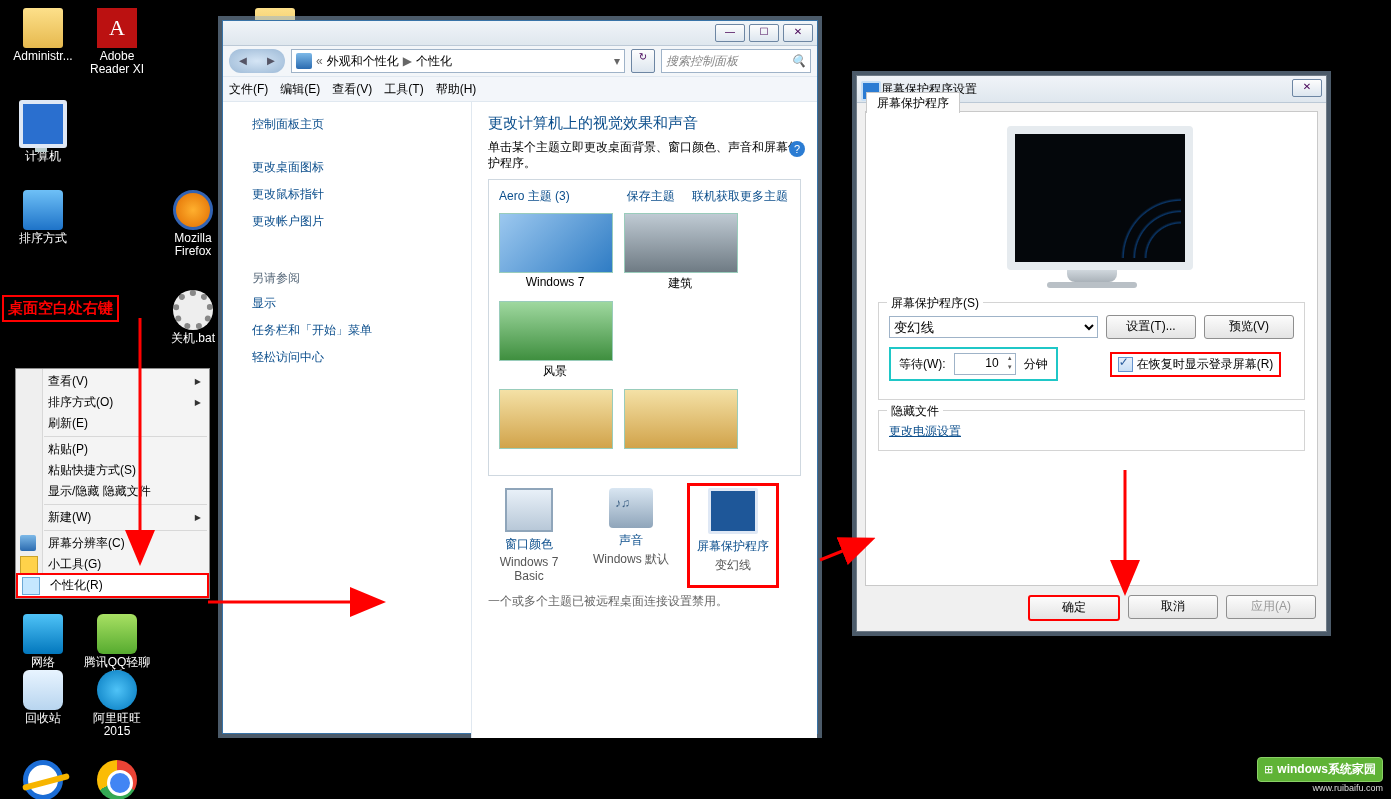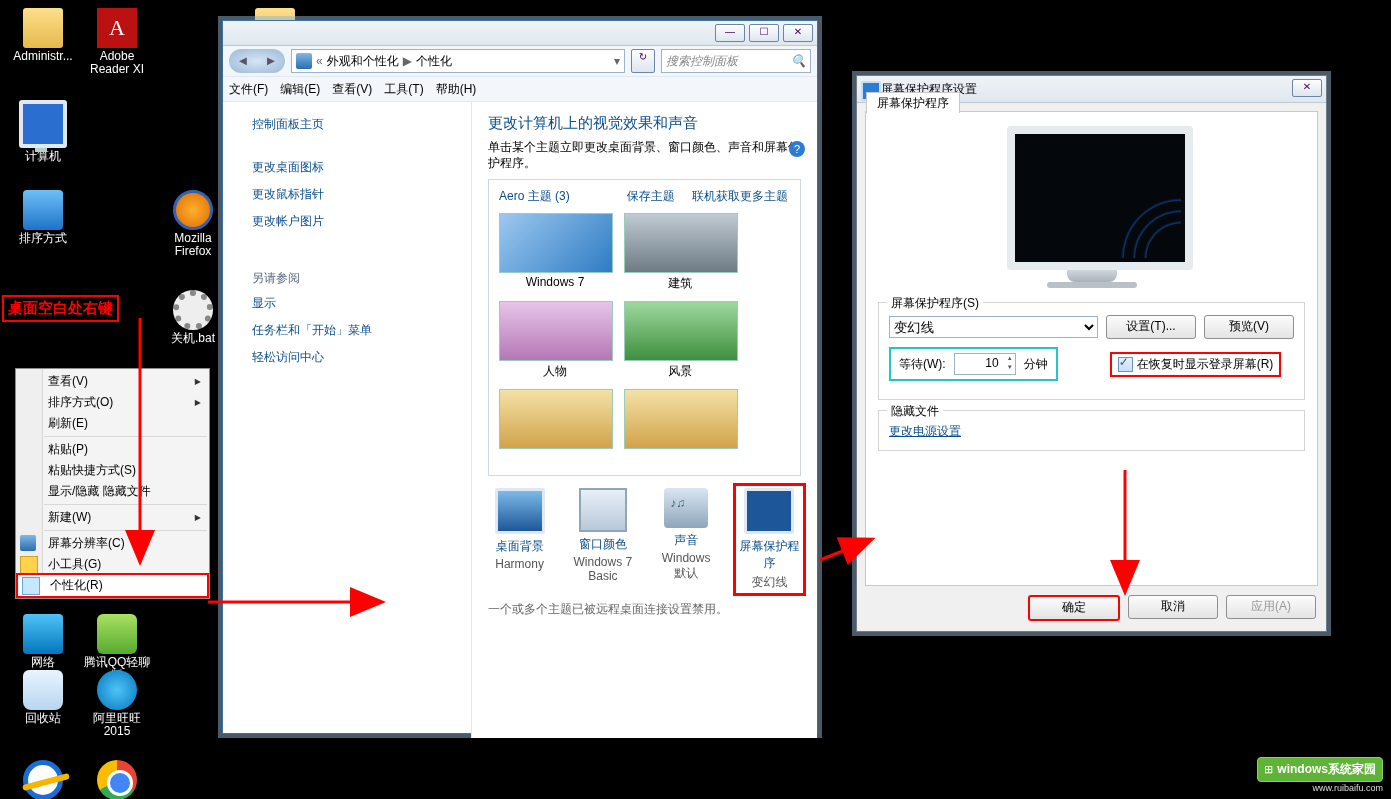--- a/index.html
+++ b/index.html
@@ -249,32 +249,26 @@
       <p class="sub">单击某个主题立即更改桌面背景、窗口颜色、声音和屏幕保护程序。</p>
       <div class="themes">
         <div class="tlinks">
           <a>保存主题</a>
           <a>联机获取更多主题</a>
         </div>
         <div class="thead">Aero 主题 (3)</div>
         <div class="thumb"><div class="img"></div><span class="lbl">Windows 7</span></div>
         <div class="thumb"><div class="img arch"></div><span class="lbl">建筑</span></div>
         <br>
-        <div class="thumb" style="margin-top:10px"><div class="img people"></div><span class="lbl">人物</span></div>
         <div class="thumb" style="margin-top:10px"><div class="img scenery"></div><span class="lbl">风景</span></div>
         <br>
         <div class="thumb" style="margin-top:10px"><div class="img misc"></div></div>
         <div class="thumb" style="margin-top:10px"><div class="img misc"></div></div>
       </div>
       <div class="bottomrow">
-        <div class="btile">
-            <div class="bi bi-wall"></div>
-            <div class="l1">桌面背景</div>
-            <div class="l2">Harmony</div>
-          </div>
         <div class="btile">
             <div class="bi bi-color"></div>
             <div class="l1">窗口颜色</div>
             <div class="l2">Windows 7 Basic</div>
           </div>
         <div class="btile">
             <div class="bi bi-sound"></div>
             <div class="l1">声音</div>
             <div class="l2">Windows 默认</div>
           </div>

